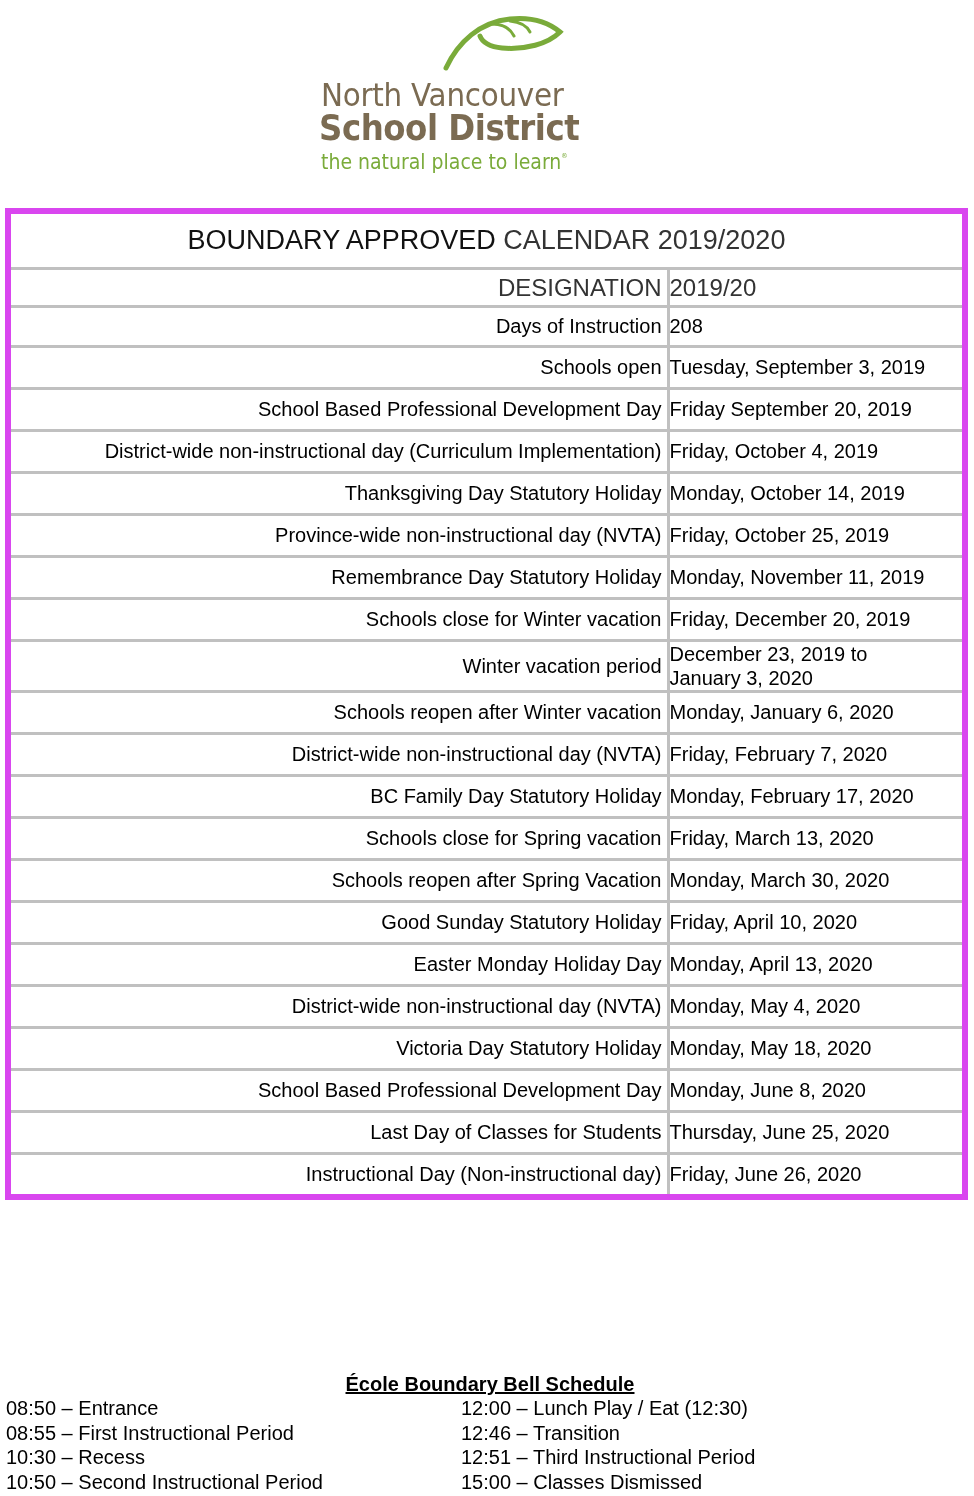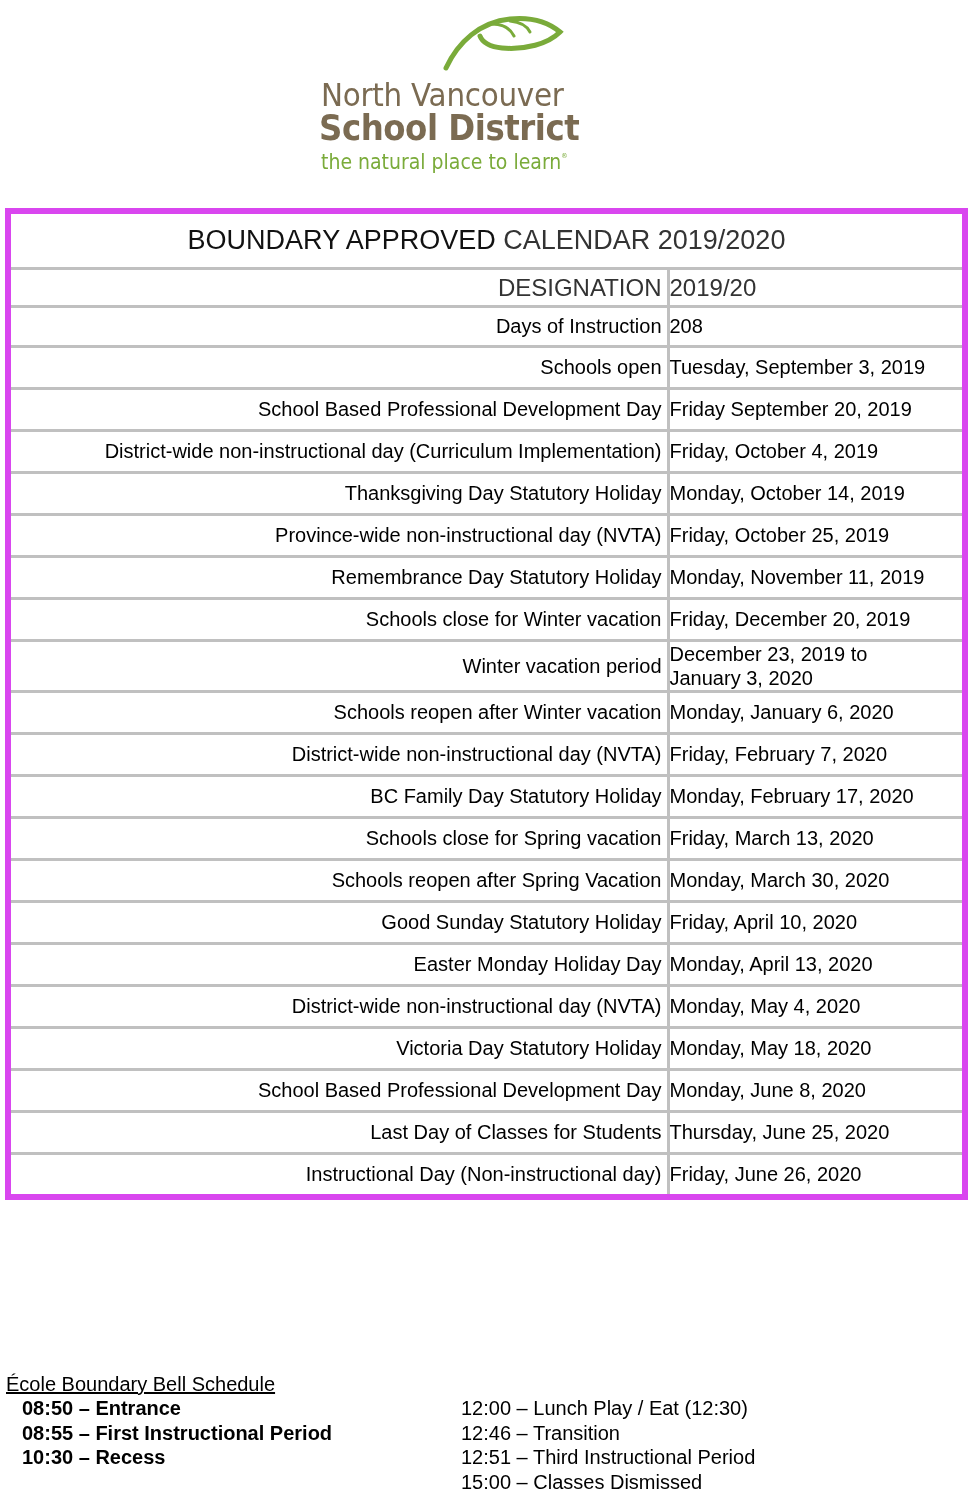--- a/index.html
+++ b/index.html
@@ -16,24 +16,24 @@
     table.cal td.val { text-align: left; padding: 0; }
     table.cal tr.title td { text-align: center; font-size: 27px; height: 53px; color: #111; }
     table.cal tr.title td .t2 { color: #333; }
     table.cal tr.head td { font-size: 24px; color: #333; height: 35px; }
     table.cal tr.first td { height: 37px; }
     table.cal tr.tall td { height: 46px; line-height: 24px; }
     col.c1 { width: 660px; }
     col.c2 { width: 297px; }
 
     .bell { position: absolute; left: 6px; top: 1372px; width: 968px; font-size: 20px; color: #000; }
-    .bell .bt { font-weight: normal; text-decoration: underline; text-decoration-thickness: 2px; display: block; height: 24px; line-height: 24px; }
+    .bell .bt { font-weight: bold; text-decoration: underline; text-decoration-thickness: 2px; display: block; height: 24px; line-height: 24px; text-align: center; }
     .bell .cols { position: relative; }
     .bell .col { position: absolute; top: 0; }
-    .bell .col.left { left: 16px; top: 0; font-weight: bold; }
+    .bell .col.left { left: 0; top: 0; }
     .bell .col.right { left: 455px; top: 0; }
     .bell .item { display: block; height: 24.5px; line-height: 24.5px; white-space: nowrap; }
   </style>
 </head>
 <body>
 
 <div class="logo">
   <svg class="leaf" width="130" height="60" viewBox="0 0 130 60">
     <path d="M6 56 C 18 30, 40 10, 70 7 C 90 5, 108 10, 120 20 C 108 32, 85 38, 62 36 C 50 35, 42 30, 40 24" fill="none" stroke="#7aab3a" stroke-width="5" stroke-linecap="round"></path>
     <path d="M52 12 C 62 12, 70 16, 74 24" fill="none" stroke="#7aab3a" stroke-width="3" stroke-linecap="round"></path>
@@ -147,20 +147,21 @@
     </tbody>
 </table>
 
 <div class="bell">
   <span class="bt">École Boundary Bell Schedule</span>
   <div class="cols">
     <div class="col left" id="bell-left">
         <span class="item">08:50 – Entrance</span>
         <span class="item">08:55 – First Instructional Period</span>
         <span class="item">10:30 – Recess</span>
+        <span class="item">10:50 – Second Instructional Period</span>
       </div>
     <div class="col right" id="bell-right">
         <span class="item">12:00 – Lunch Play / Eat (12:30)</span>
         <span class="item">12:46 – Transition</span>
         <span class="item">12:51 – Third Instructional Period</span>
         <span class="item">15:00 – Classes Dismissed</span>
       </div>
   </div>
 </div>
 

